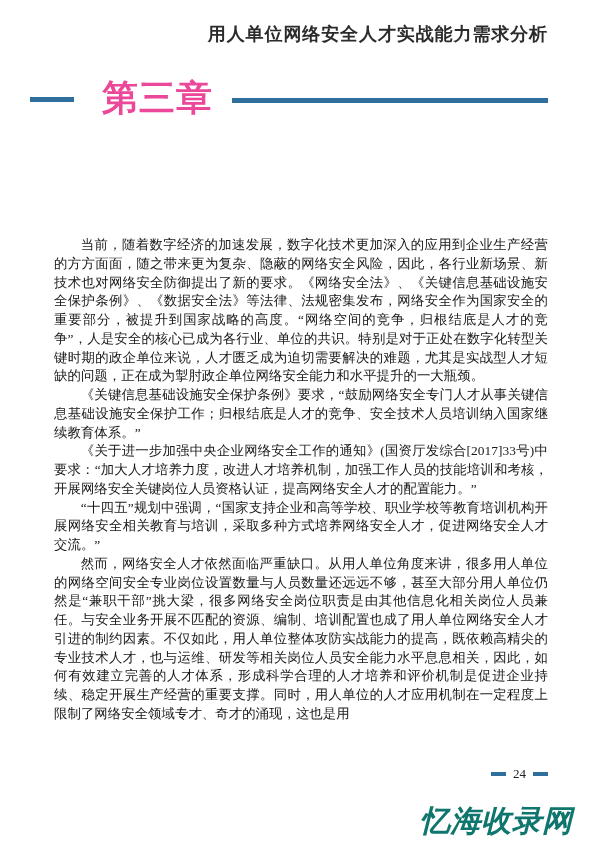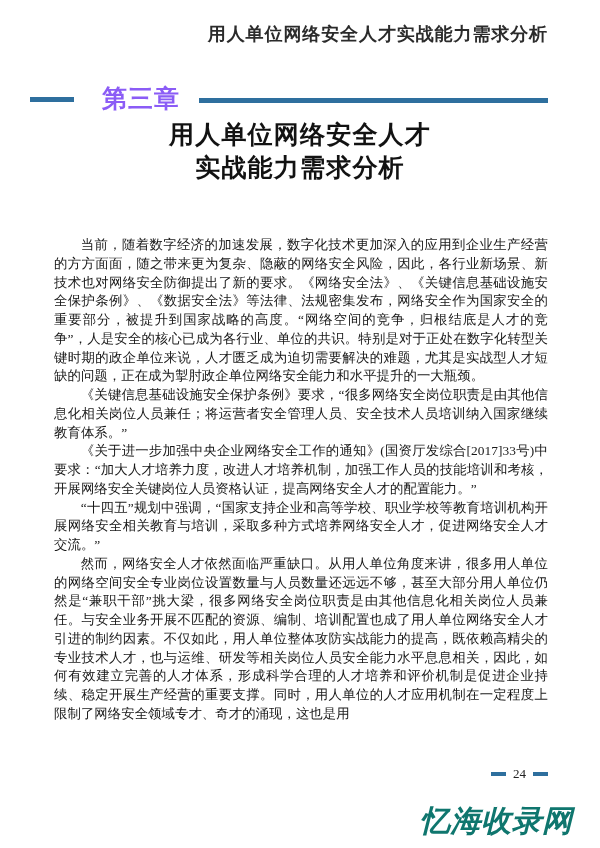--- a/index.html
+++ b/index.html
@@ -48,26 +48,26 @@
     align-items: center;
   }
   .banner-dash {
     width: 44px;
     height: 5px;
     background: #2e6f9e;
     flex: 0 0 auto;
     margin-top: 2px;
   }
   .chapter-label {
-    font-size: 25px;
+    font-size: 36px;
     font-weight: bold;
     letter-spacing: 1px;
     margin-left: 28px;
     margin-right: 19px;
-    color: #8b5cf6;
+    color: #ec4899;
     white-space: nowrap;
     line-height: 1;
     font-family: "Liberation Serif", "DejaVu Serif", serif;
   }
   .banner-rule {
     flex: 1 1 auto;
     height: 5px;
     background: #2e6f9e;
     margin-top: 4px;
   }
@@ -157,28 +157,24 @@
 <div class="page">
 
   <div class="running-header">用人单位网络安全人才实战能力需求分析</div>
 
   <div class="chapter-banner">
     <div class="banner-dash"></div>
     <div class="chapter-label">第三章</div>
     <div class="banner-rule"></div>
   </div>
 
-  <div class="chapter-title">
-    <span class="tline">用人单位网络安全人才</span>
-    <span class="tline">实战能力需求分析</span>
-  </div>
 
   <div class="body-copy">
     <p class="para">当前，随着数字经济的加速发展，数字化技术更加深入的应用到企业生产经营的方方面面，随之带来更为复杂、隐蔽的网络安全风险，因此，各行业新场景、新技术也对网络安全防御提出了新的要求。《网络安全法》、《关键信息基础设施安全保护条例》、《数据安全法》等法律、法规密集发布，网络安全作为国家安全的重要部分，被提升到国家战略的高度。“网络空间的竞争，归根结底是人才的竞争”，人是安全的核心已成为各行业、单位的共识。特别是对于正处在数字化转型关键时期的政企单位来说，人才匮乏成为迫切需要解决的难题，尤其是实战型人才短缺的问题，正在成为掣肘政企单位网络安全能力和水平提升的一大瓶颈。</p>
-    <p class="para">《关键信息基础设施安全保护条例》要求，“很多网络安全岗位职责是由其他信息化相关岗位人员兼任；将运营者安全管理人员、安全技术人员培训纳入国家继续教育体系。”</p>
+    <p class="para">《关键信息基础设施安全保护条例》要求，“鼓励网络安全专门人才从事关键信息基础设施安全保护工作；归根结底是人才的竞争、安全技术人员培训纳入国家继续教育体系。”</p>
     <p class="para">《关于进一步加强中央企业网络安全工作的通知》(国资厅发综合[2017]33号)中要求：“加大人才培养力度，改进人才培养机制，加强工作人员的技能培训和考核，开展网络安全关键岗位人员资格认证，提高网络安全人才的配置能力。”</p>
     <p class="para">“十四五”规划中强调，“国家支持企业和高等学校、职业学校等教育培训机构开展网络安全相关教育与培训，采取多种方式培养网络安全人才，促进网络安全人才交流。”</p>
     <p class="para">然而，网络安全人才依然面临严重缺口。从用人单位角度来讲，很多用人单位的网络空间安全专业岗位设置数量与人员数量还远远不够，甚至大部分用人单位仍然是“兼职干部”挑大梁，很多网络安全岗位职责是由其他信息化相关岗位人员兼任。与安全业务开展不匹配的资源、编制、培训配置也成了用人单位网络安全人才引进的制约因素。不仅如此，用人单位整体攻防实战能力的提高，既依赖高精尖的专业技术人才，也与运维、研发等相关岗位人员安全能力水平息息相关，因此，如何有效建立完善的人才体系，形成科学合理的人才培养和评价机制是促进企业持续、稳定开展生产经营的重要支撑。同时，用人单位的人才应用机制在一定程度上限制了网络安全领域专才、奇才的涌现，这也是用</p>
   </div>
 
   <div class="footer">
     <div class="folio">
       <span class="folio-dash"></span>
       <span class="folio-num">24</span>
       <span class="folio-dash"></span>

